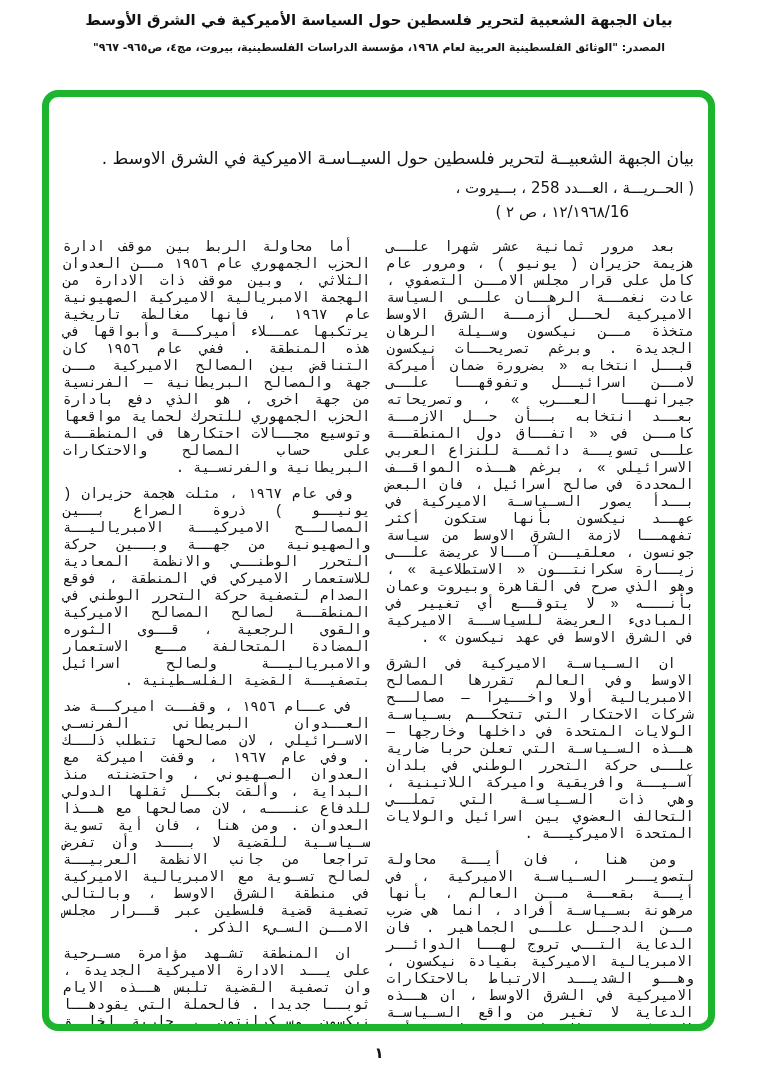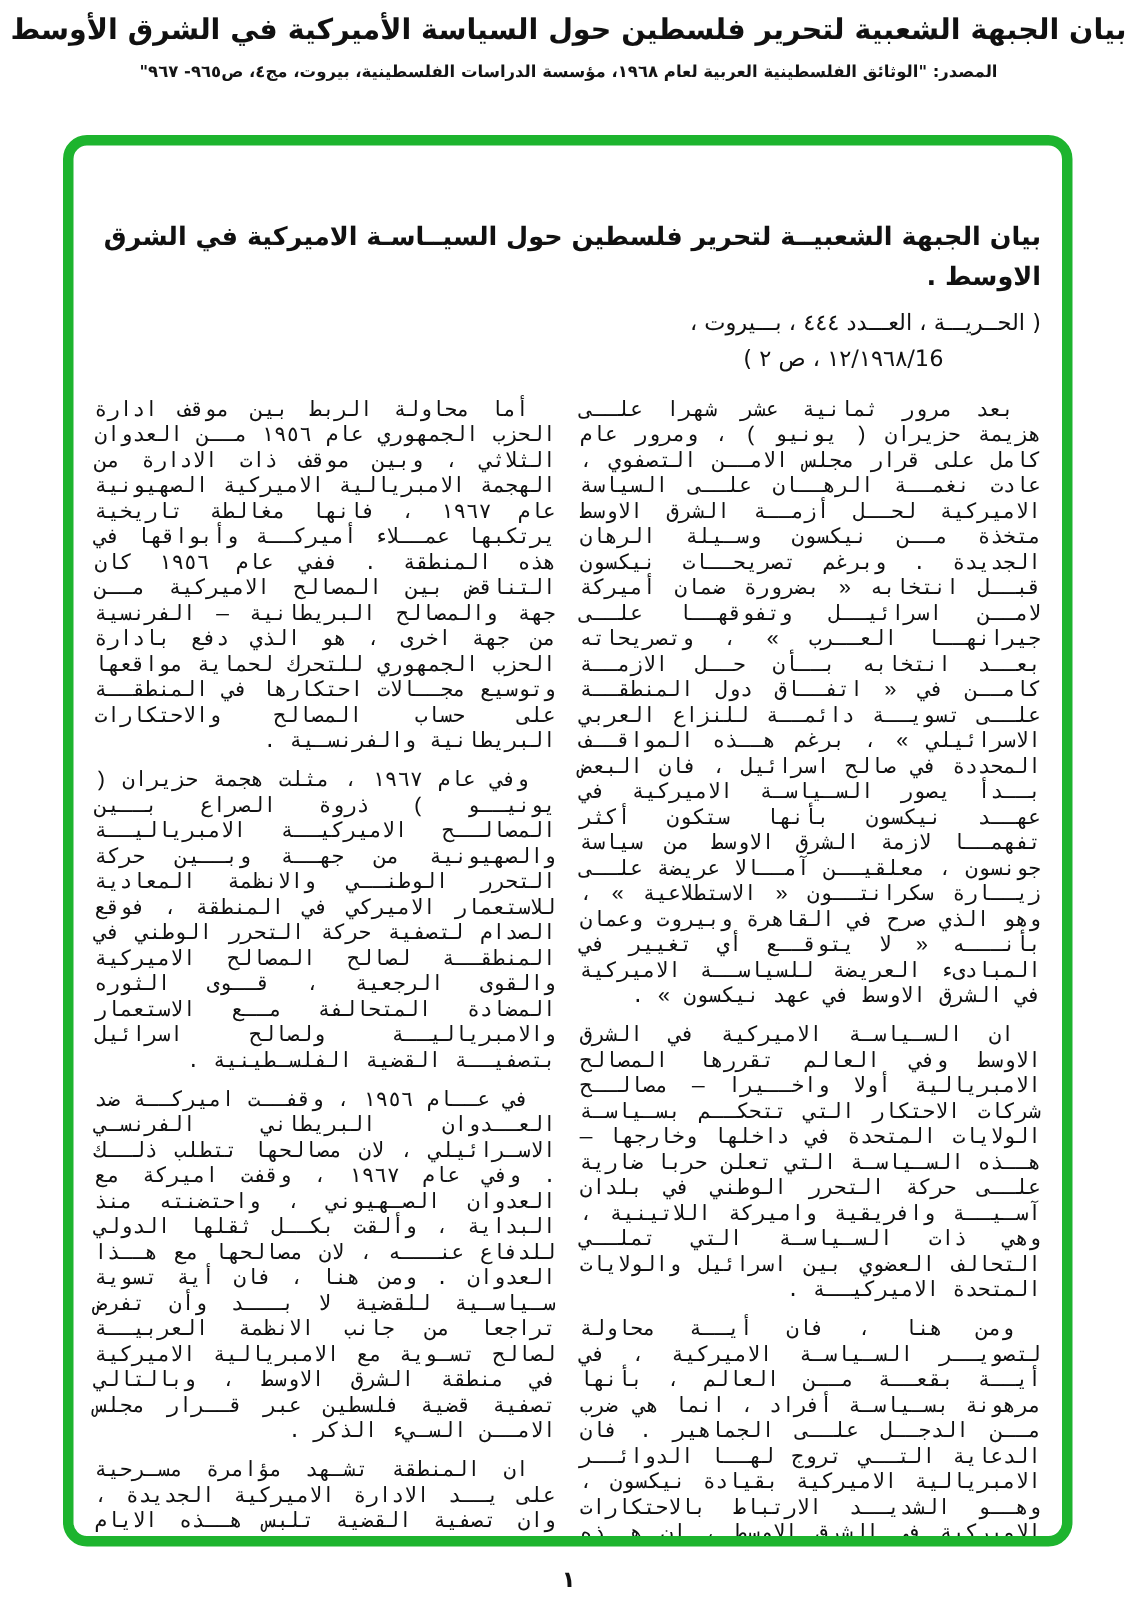--- a/index.html
+++ b/index.html
@@ -9,41 +9,41 @@
     position: relative;
     overflow: hidden;
     font-family: "DejaVu Sans", sans-serif;
     color: #111;
   }
   .page-header {
     position: absolute; top: 8px; left: 0; width: 758px;
     text-align: center; direction: rtl;
   }
   .page-header .hdr-title {
-    font-size: 19px; font-weight: bold; line-height: 24px;
+    font-size: 15px; font-weight: bold; line-height: 24px;
   }
   .page-header .hdr-source {
     margin-top: 8px;
     font-size: 11px; font-weight: bold; line-height: 16px;
     color: #141414;
   }
   .doc-frame {
     position: absolute; left: 42px; top: 90px;
     width: 673px; height: 941px;
     border: 7px solid #1db42e;
     border-radius: 16px;
     background: #ffffff;
     overflow: hidden;
   }
   .doc-inner {
     padding: 48px 14px 0 14px;
     direction: rtl;
   }
   .doc-title {
-    font-size: 17px; font-weight: bold; line-height: 27px;
+    font-size: 17px; font-weight: normal; line-height: 27px;
     text-align: right; direction: rtl;
     letter-spacing: 0.2px;
   }
   .doc-citation {
     margin-top: 4px;
     font-size: 15px; line-height: 24px;
     direction: rtl;
   }
   .cit-line1 { text-align: right; padding-left: 250px; }
   .cit-line2 { text-align: right; padding-left: 300px; padding-right: 65px; }
@@ -75,21 +75,21 @@
 
 <header class="page-header">
   <div class="hdr-title">بيان الجبهة الشعبية لتحرير فلسطين حول السياسة الأميركية في الشرق الأوسط</div>
   <div class="hdr-source">المصدر: "الوثائق الفلسطينية العربية لعام ١٩٦٨، مؤسسة الدراسات الفلسطينية، بيروت، مج٤، ص٩٦٥- ٩٦٧"</div>
 </header>
 
 <section class="doc-frame">
   <div class="doc-inner">
     <h1 class="doc-title">بيان الجبهة الشعبيــة لتحرير فلسطين حول السيــاسـة الاميركية في الشرق الاوسط .</h1>
     <div class="doc-citation">
-      <div class="cit-line1">( الحــريـــة ، العـــدد ٤٤٤ ، بـــيروت ،</div>
+      <div class="cit-line1">( الحــريـــة ، العـــدد 258 ، بـــيروت ،</div>
       <div class="cit-line2">16/١٢/١٩٦٨ ، ص ٢ )</div>
     </div>
     <div class="columns">
       <div class="col">
         <p>بعد مرور ثمانية عشر شهرا علــى هزيمة حزيران ( يونيو ) ، ومرور عام كامل على قرار مجلس الامــن التصفوي ، عادت نغمــة الرهــان علــى السياسة الاميركية لحــل أزمــة الشرق الاوسط متخذة مــن نيكسون وسـيلة الرهان الجديدة . وبرغم تصريحــات نيكسون قبــل انتخابه « بضرورة ضمان أميركة لامــن اسرائيــل وتفوقهــا علــى جيرانهــا العــرب » ، وتصريحاته بعــد انتخابه بــأن حــل الازمــة كامــن في « اتفــاق دول المنطقــة علــى تسويــة دائمــة للنزاع العربي الاسرائيلي » ، برغم هــذه المواقــف المحددة في صالح اسرائيل ، فان البعض بــدأ يصور السـياسـة الاميركية في عهــد نيكسون بأنها ستكون أكثر تفهمــا لازمة الشرق الاوسط من سياسة جونسون ، معلقيــن آمــالا عريضة علــى زيــارة سكرانتــون « الاستطلاعية » ، وهو الذي صرح في القاهرة وبيروت وعمان بأنـــه « لا يتوقــع أي تغيير في المبادىء العريضة للسياســة الاميركية في الشرق الاوسط في عهد نيكسون » .</p>
         <p>ان السـياسـة الاميركية في الشرق الاوسط وفي العالم تقررها المصالح الامبريالية أولا واخــيرا — مصالــح شركات الاحتكار التي تتحكــم بسـياسـة الولايات المتحدة في داخلها وخارجها — هــذه السـياسـة التي تعلن حربا ضارية علــى حركة التحرر الوطني في بلدان آسـيــة وافريقية واميركة اللاتينية ، وهي ذات السـياسـة التي تملــي التحالف العضوي بين اسرائيل والولايات المتحدة الاميركيــة .</p>
         <p>ومن هنا ، فان أيــة محاولة لتصويــر السـياسـة الاميركية ، في أيــة بقعــة مــن العالم ، بأنها مرهونة بسـياسـة أفراد ، انما هي ضرب مــن الدجــل علــى الجماهير . فان الدعاية التــي تروج لهــا الدوائــر الامبريالية الاميركية بقيادة نيكسون ، وهــو الشديــد الارتباط بالاحتكارات الاميركية في الشرق الاوسط ، ان هــذه الدعاية لا تغير من واقع السـياسـة الاميركية في المنطقــة ، بل هي أشد ارتباطا باسرائيل وقوى الثورة المضادة في المنطقــة العربية ضد حركة التحرر الوطني الفلسـطينيــة والعربية .</p>
       </div>
       <div class="col">
         <p>أما محاولة الربط بين موقف ادارة الحزب الجمهوري عام ١٩٥٦ مــن العدوان الثلاثي ، وبين موقف ذات الادارة من الهجمة الامبريالية الاميركية الصهيونية عام ١٩٦٧ ، فانها مغالطة تاريخية يرتكبها عمــلاء أميركــة وأبواقها في هذه المنطقة . ففي عام ١٩٥٦ كان التناقض بين المصالح الاميركية مــن جهة والمصالح البريطانية — الفرنسية من جهة اخرى ، هو الذي دفع بادارة الحزب الجمهوري للتحرك لحماية مواقعها وتوسيع مجــالات احتكارها في المنطقــة على حساب المصالح والاحتكارات البريطانية والفرنسـية .</p>

